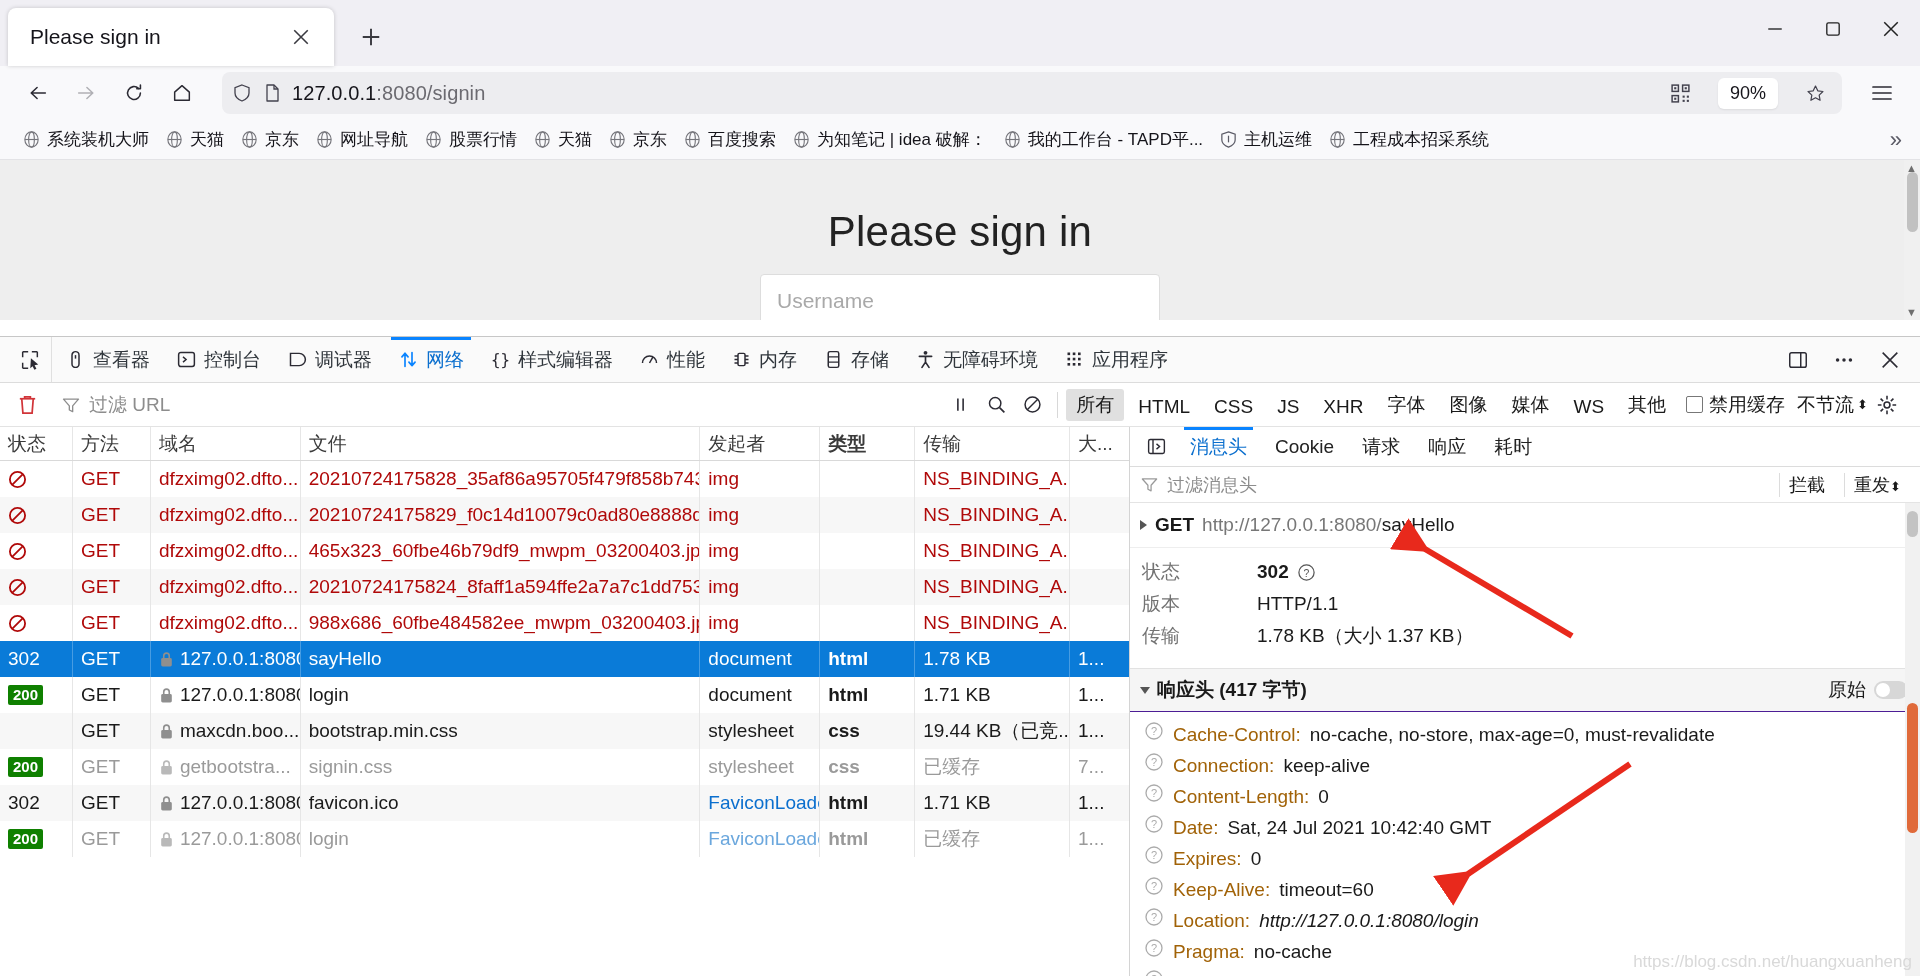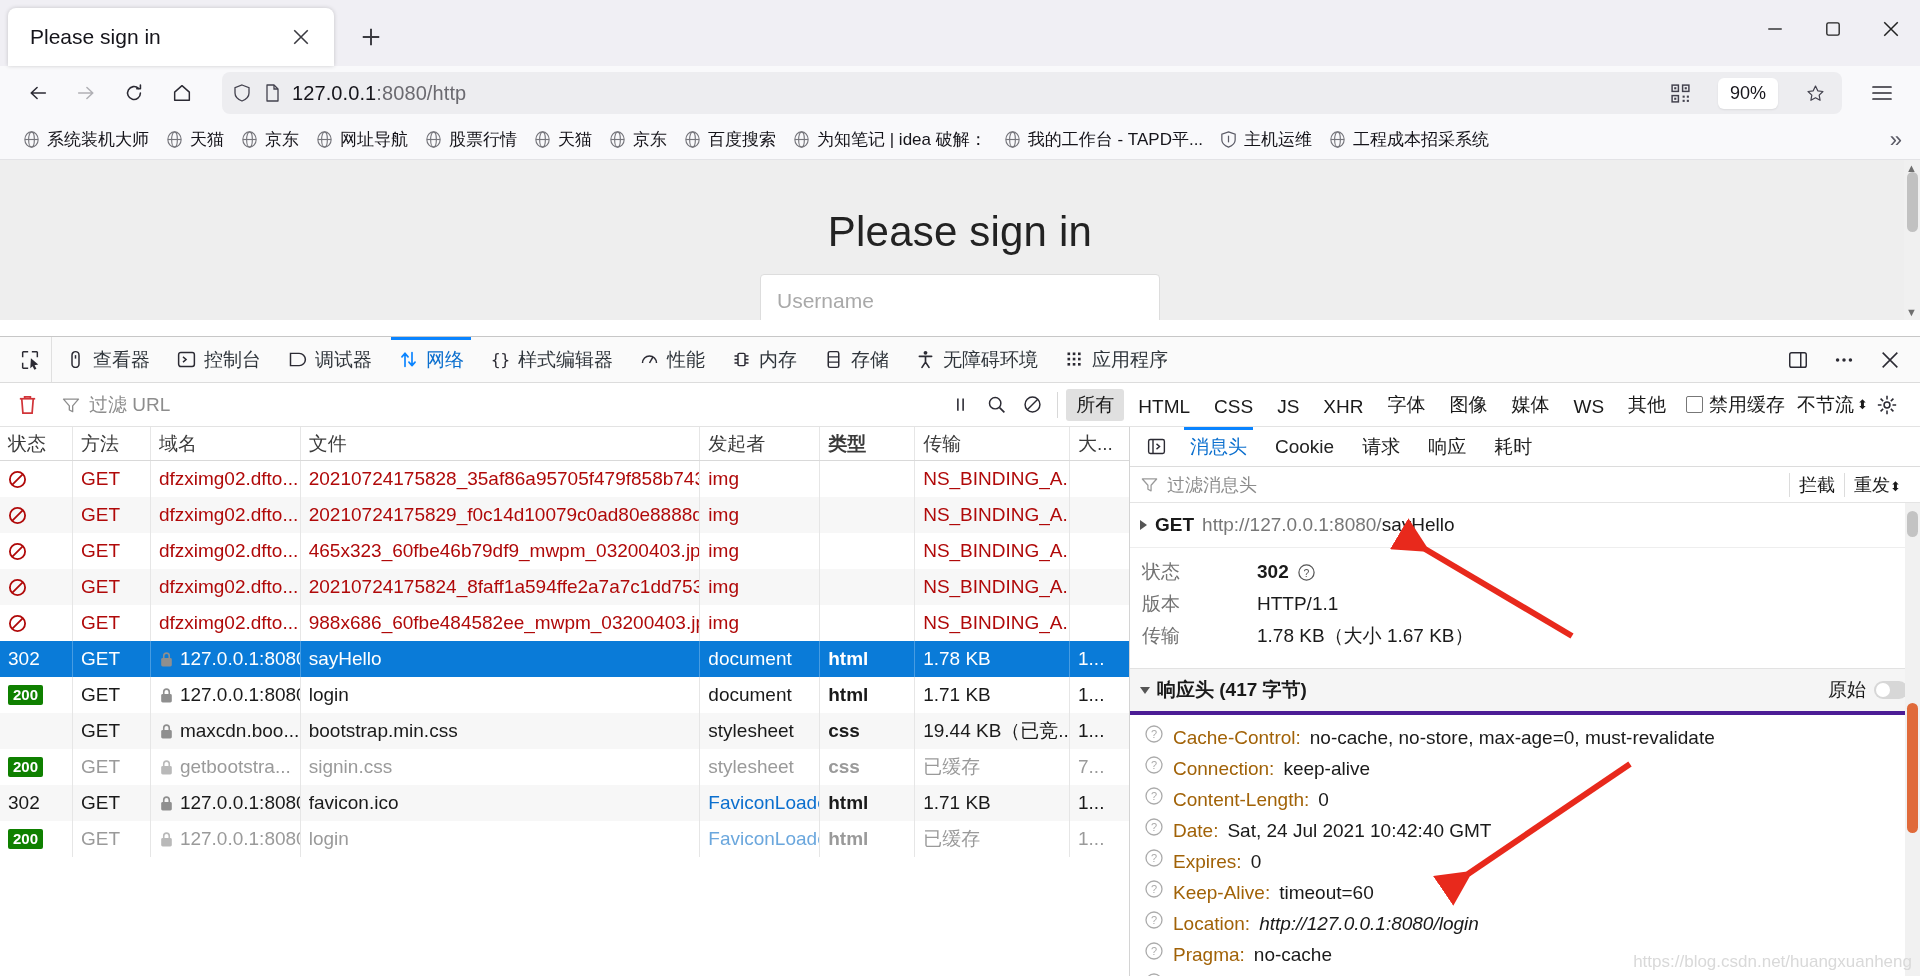--- a/index.html
+++ b/index.html
@@ -176,34 +176,34 @@
   }
   .det-expand { width: 40px; height:38px; display:flex;align-items:center;justify-content:center; }
   .det-tab { font-size: 19px; color: #222; padding: 0 14px; line-height: 38px; position: relative; }
   .det-tab.active { color: #0b6fce; }
   .det-tab.active::after { content:''; position:absolute; left:8px; right:8px; top:-1px; height:3px; background:#0a84ff; }
   .det-filter {
     height: 36px; display: flex; align-items: center; gap: 8px; padding: 0 10px;
     border-bottom: 1px solid #e4e4e4; font-size: 18px; color: #8d8d8d;
   }
   .det-filter-right { margin-left: auto; display: flex; align-items: center; gap: 0; color: #1a1a1a; font-size: 18px; }
-  .det-filter-right .b { padding: 0 9px; border-left: 1px solid #dcdcdc; }
+  .det-filter-right .b { padding: 0 9px; border-left: 1px solid #dcdcdc; margin-left: 10px; }
   .det-scroll { flex: 1; overflow: hidden; position: relative; }
   .req-line { display: flex; align-items: center; gap: 8px; padding: 11px 12px 11px 10px; font-size: 19px; border-bottom: 1px solid #eee; }
   .tri { width: 0; height: 0; border-left: 7px solid #555; border-top: 5px solid transparent; border-bottom: 5px solid transparent; }
   .tri-down { width:0;height:0;border-top:7px solid #555;border-left:5px solid transparent;border-right:5px solid transparent; }
   .req-method { font-weight: 700; color: #1a1a1a; }
   .req-url { color: #777; }
   .req-url b { color: #1a1a1a; font-weight: 400; }
   .kv { display: flex; padding: 3px 0 3px 12px; font-size: 19px; }
   .kv .k { width: 115px; color: #737373; }
   .kv .v { color: #1a1a1a; display: flex; align-items: center; gap: 8px; }
   .sec-head {
     display: flex; align-items: center; gap: 7px; padding: 8px 12px 8px 10px; margin-top: 10px;
-    background: #f5f5f5; border-top: 1px solid #e2e2e2; border-bottom: 4px solid #4c1d95;
+    background: #f5f5f5; border-top: 1px solid #e2e2e2; border-bottom: 1px solid #4c1d95;
     font-size: 19px; color: #1a1a1a; font-weight: 700;
   }
   .sec-head .raw { margin-left: auto; font-weight: 400; display: flex; align-items: center; gap: 8px; }
   .toggle { width: 34px; height: 18px; border-radius: 9px; background: #d7d7d7; position: relative; }
   .toggle::after { content:''; position:absolute; left:2px; top:2px; width:14px;height:14px;border-radius:50%;background:#fff; }
   .hdr { display: flex; align-items: baseline; gap: 9px; padding: 3px 12px 3px 14px; font-size: 19px; }
   .hdr .q { width: 20px; height: 20px; flex: none; opacity: .55; }
   .hdr .name { color: #a16207; white-space: nowrap; }
   .hdr .val { color: #1a1a1a; }
   .hdr .val.ital { font-style: italic; }
@@ -283,21 +283,21 @@
       <svg viewBox="0 0 20 20">
           <path d="M10 2 L17 4.6 V10 c0 4-3.4 6.6-7 8 -3.6-1.4-7-4-7-8 V4.6 Z" stroke="#42414d" stroke-width="1.3" fill="none"></path>
         </svg>
     </span>
     <span class="ico">
       <svg viewBox="0 0 20 20">
           <path d="M5 2 H12 L16 6 V18 H5 Z" stroke="#42414d" stroke-width="1.3" fill="none" stroke-linejoin="round"></path>
           <path d="M12 2 V6 H16" stroke="#42414d" stroke-width="1.3" fill="none"></path>
         </svg>
     </span>
-    <span class="urltext"><span class="host">127.0.0.1</span><span class="rest">:8080/http</span></span>
+    <span class="urltext"><span class="host">127.0.0.1</span><span class="rest">:8080/signin</span></span>
     <span class="urlright">
       <span class="qrbtn">
         <svg viewBox="0 0 20 20" width="21" height="21">
           <rect x="2" y="2" width="6" height="6" stroke="#42414d" stroke-width="1.4" fill="none"></rect>
           <rect x="4" y="4" width="2" height="2" fill="#42414d"></rect>
           <rect x="12" y="2" width="6" height="6" stroke="#42414d" stroke-width="1.4" fill="none"></rect>
           <rect x="14" y="4" width="2" height="2" fill="#42414d"></rect>
           <rect x="2" y="12" width="6" height="6" stroke="#42414d" stroke-width="1.4" fill="none"></rect>
           <rect x="4" y="14" width="2" height="2" fill="#42414d"></rect>
           <rect x="12" y="12" width="2" height="2" fill="#42414d"></rect>
@@ -903,21 +903,21 @@
                   <text x="10" y="14.5" font-size="11" text-anchor="middle" fill="#555">?</text>
                 </svg>
             </span>
           </div>
           <div class="kv">
             <span class="k">版本</span>
             <span class="v">HTTP/1.1</span>
           </div>
           <div class="kv">
             <span class="k">传输</span>
-            <span class="v">1.78 KB（大小 1.67 KB）</span>
+            <span class="v">1.78 KB（大小 1.37 KB）</span>
           </div>
         </div>
 
         <div class="sec-head">
           <span class="tri-down"></span>
           <span>响应头 (417 字节)</span>
           <span class="raw">
             <span>原始</span>
             <span class="toggle"></span>
           </span>

